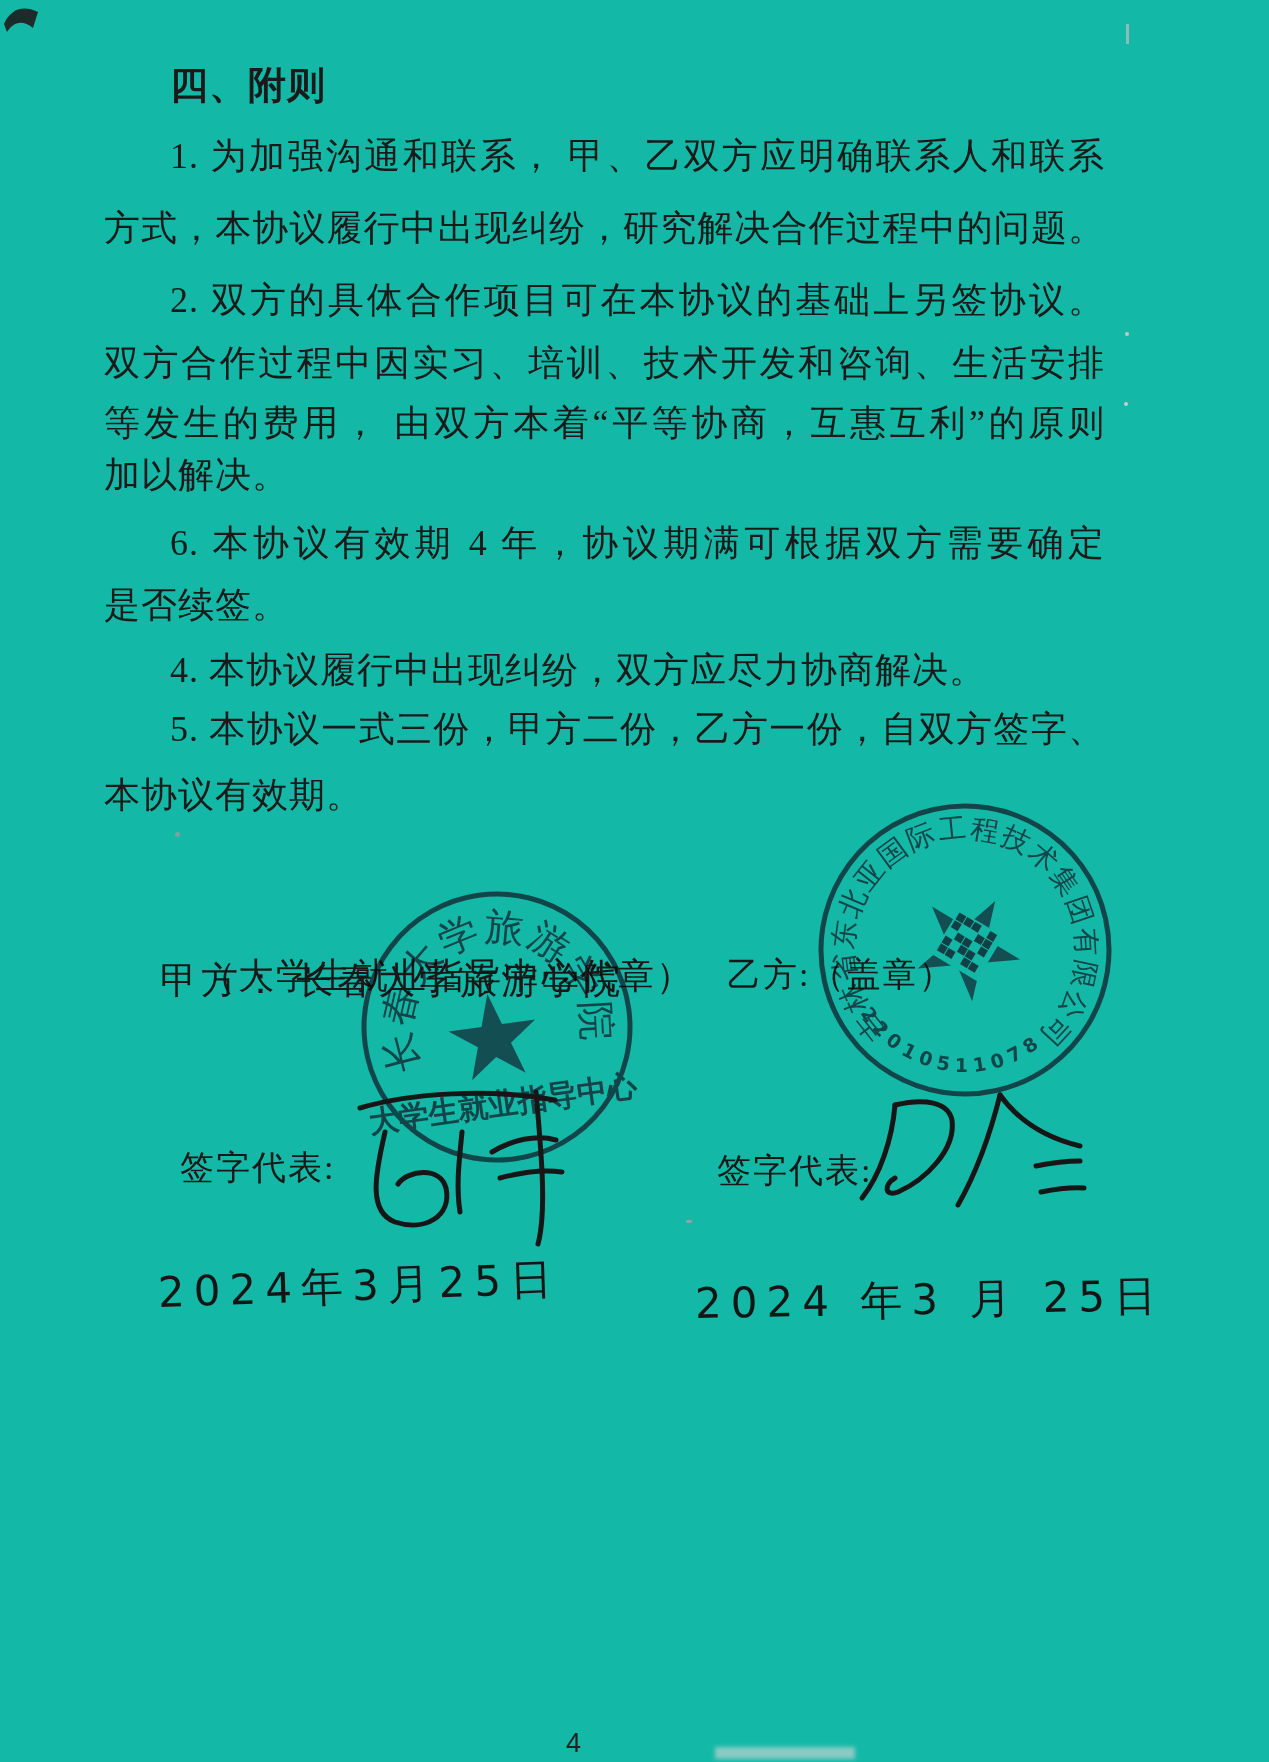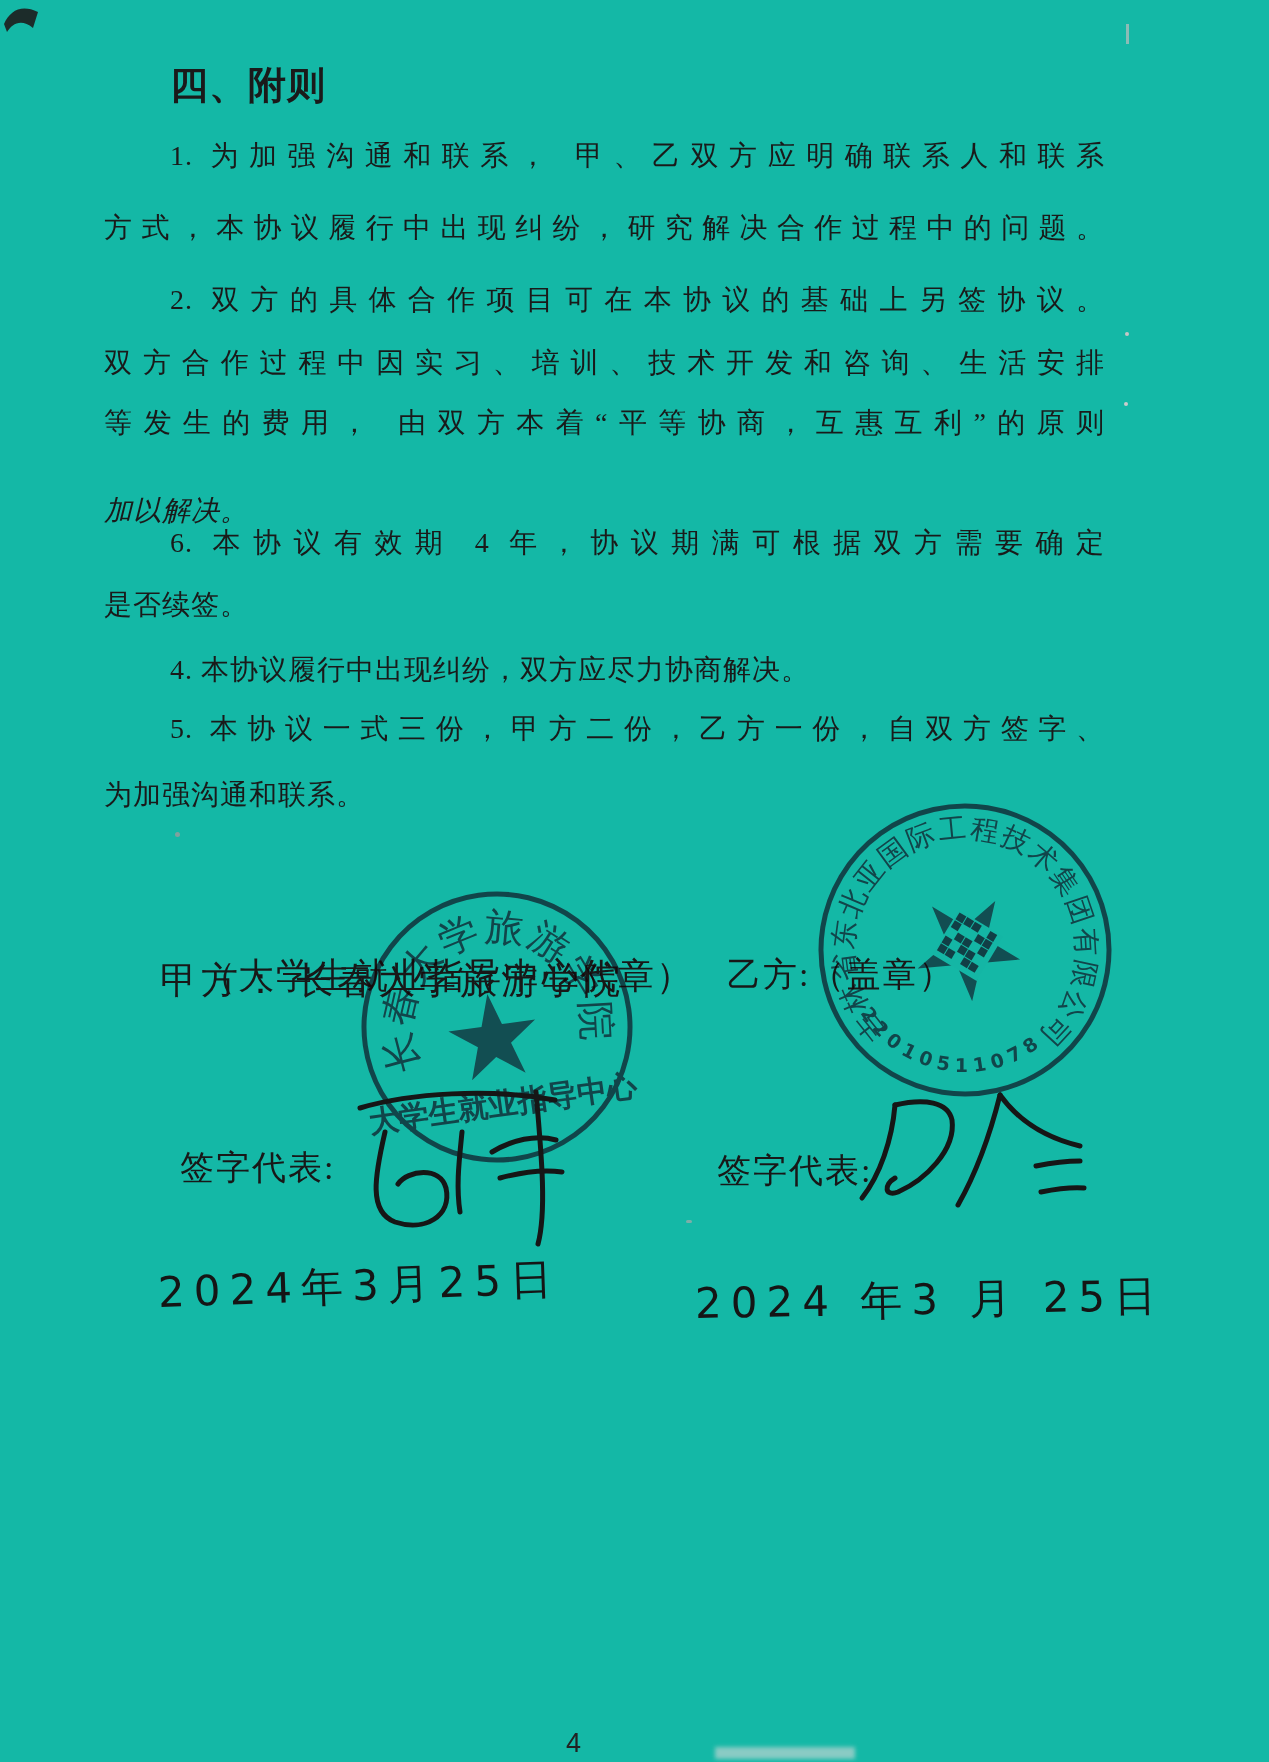--- a/index.html
+++ b/index.html
@@ -6,21 +6,21 @@
   .sheet{
     position:relative;
     width:1269px;height:1762px;
     background:#14b8a6;
     overflow:hidden;
     font-family:"Liberation Serif", serif;
     color:#1c1c1c;
   }
   .bodyline{
     position:absolute;
-    font-size:28px;
+    font-size:36px;
     line-height:46px;
     letter-spacing:1px;
     white-space:nowrap;
     color:#1a1a1a;
   }
   .bodyline.just{
     white-space:normal;
     text-align:justify;
     text-align-last:justify;
     text-justify:inter-character;
@@ -61,26 +61,26 @@
 
 <div class="sheet">
 
   <div class="bodyline heading" style="top:62px;left:170px;">四、附则</div>
 
   <div class="bodyline just" style="top:133px;left:170px;width:935px;">1. 为加强沟通和联系， 甲、乙双方应明确联系人和联系</div>
   <div class="bodyline just" style="top:205px;left:104px;width:1001px;">方式，本协议履行中出现纠纷，研究解决合作过程中的问题。</div>
   <div class="bodyline just" style="top:277px;left:170px;width:935px;">2. 双方的具体合作项目可在本协议的基础上另签协议。</div>
   <div class="bodyline just" style="top:340px;left:104px;width:1001px;">双方合作过程中因实习、培训、技术开发和咨询、生活安排</div>
   <div class="bodyline just" style="top:400px;left:104px;width:1001px;">等发生的费用， 由双方本着“平等协商，互惠互利”的原则</div>
-  <div class="bodyline" style="top:488px;left:104px;font-style:italic;">加以解决。</div>
+  <div class="bodyline" style="top:452px;left:104px;">加以解决。</div>
   <div class="bodyline just" style="top:520px;left:170px;width:935px;">6. 本协议有效期 4 年，协议期满可根据双方需要确定</div>
   <div class="bodyline" style="top:582px;left:104px;">是否续签。</div>
   <div class="bodyline" style="top:647px;left:170px;">4. 本协议履行中出现纠纷，双方应尽力协商解决。</div>
   <div class="bodyline just" style="top:706px;left:170px;width:935px;">5. 本协议一式三份，甲方二份，乙方一份，自双方签字、</div>
-  <div class="bodyline" style="top:772px;left:104px;">为加强沟通和联系。</div>
+  <div class="bodyline" style="top:772px;left:104px;">本协议有效期。</div>
 
   <div class="siglabel" style="top:956px;left:160px;font-size:37px;text-align:right;">甲方： 长春大学旅游学院</div>
   <div class="siglabel" style="top:952px;left:200px;letter-spacing:2px;">（大学生就业指导中心代章）</div>
   <div class="siglabel" style="top:1145px;left:180px;font-size:34px;letter-spacing:2px;">签字代表:</div>
   <div class="handwrite" style="top:1258px;left:158px;">2024年3月25日</div>
 
   <div class="siglabel" style="top:952px;left:727px;font-size:34px;letter-spacing:2px;">乙方:（盖章）</div>
   <div class="siglabel" style="top:1148px;left:717px;font-size:34px;letter-spacing:2px;">签字代表:</div>
   <div class="handwrite" style="top:1272px;left:695px;transform:rotate(-1deg);">2024 年3 月 25日</div>
 

